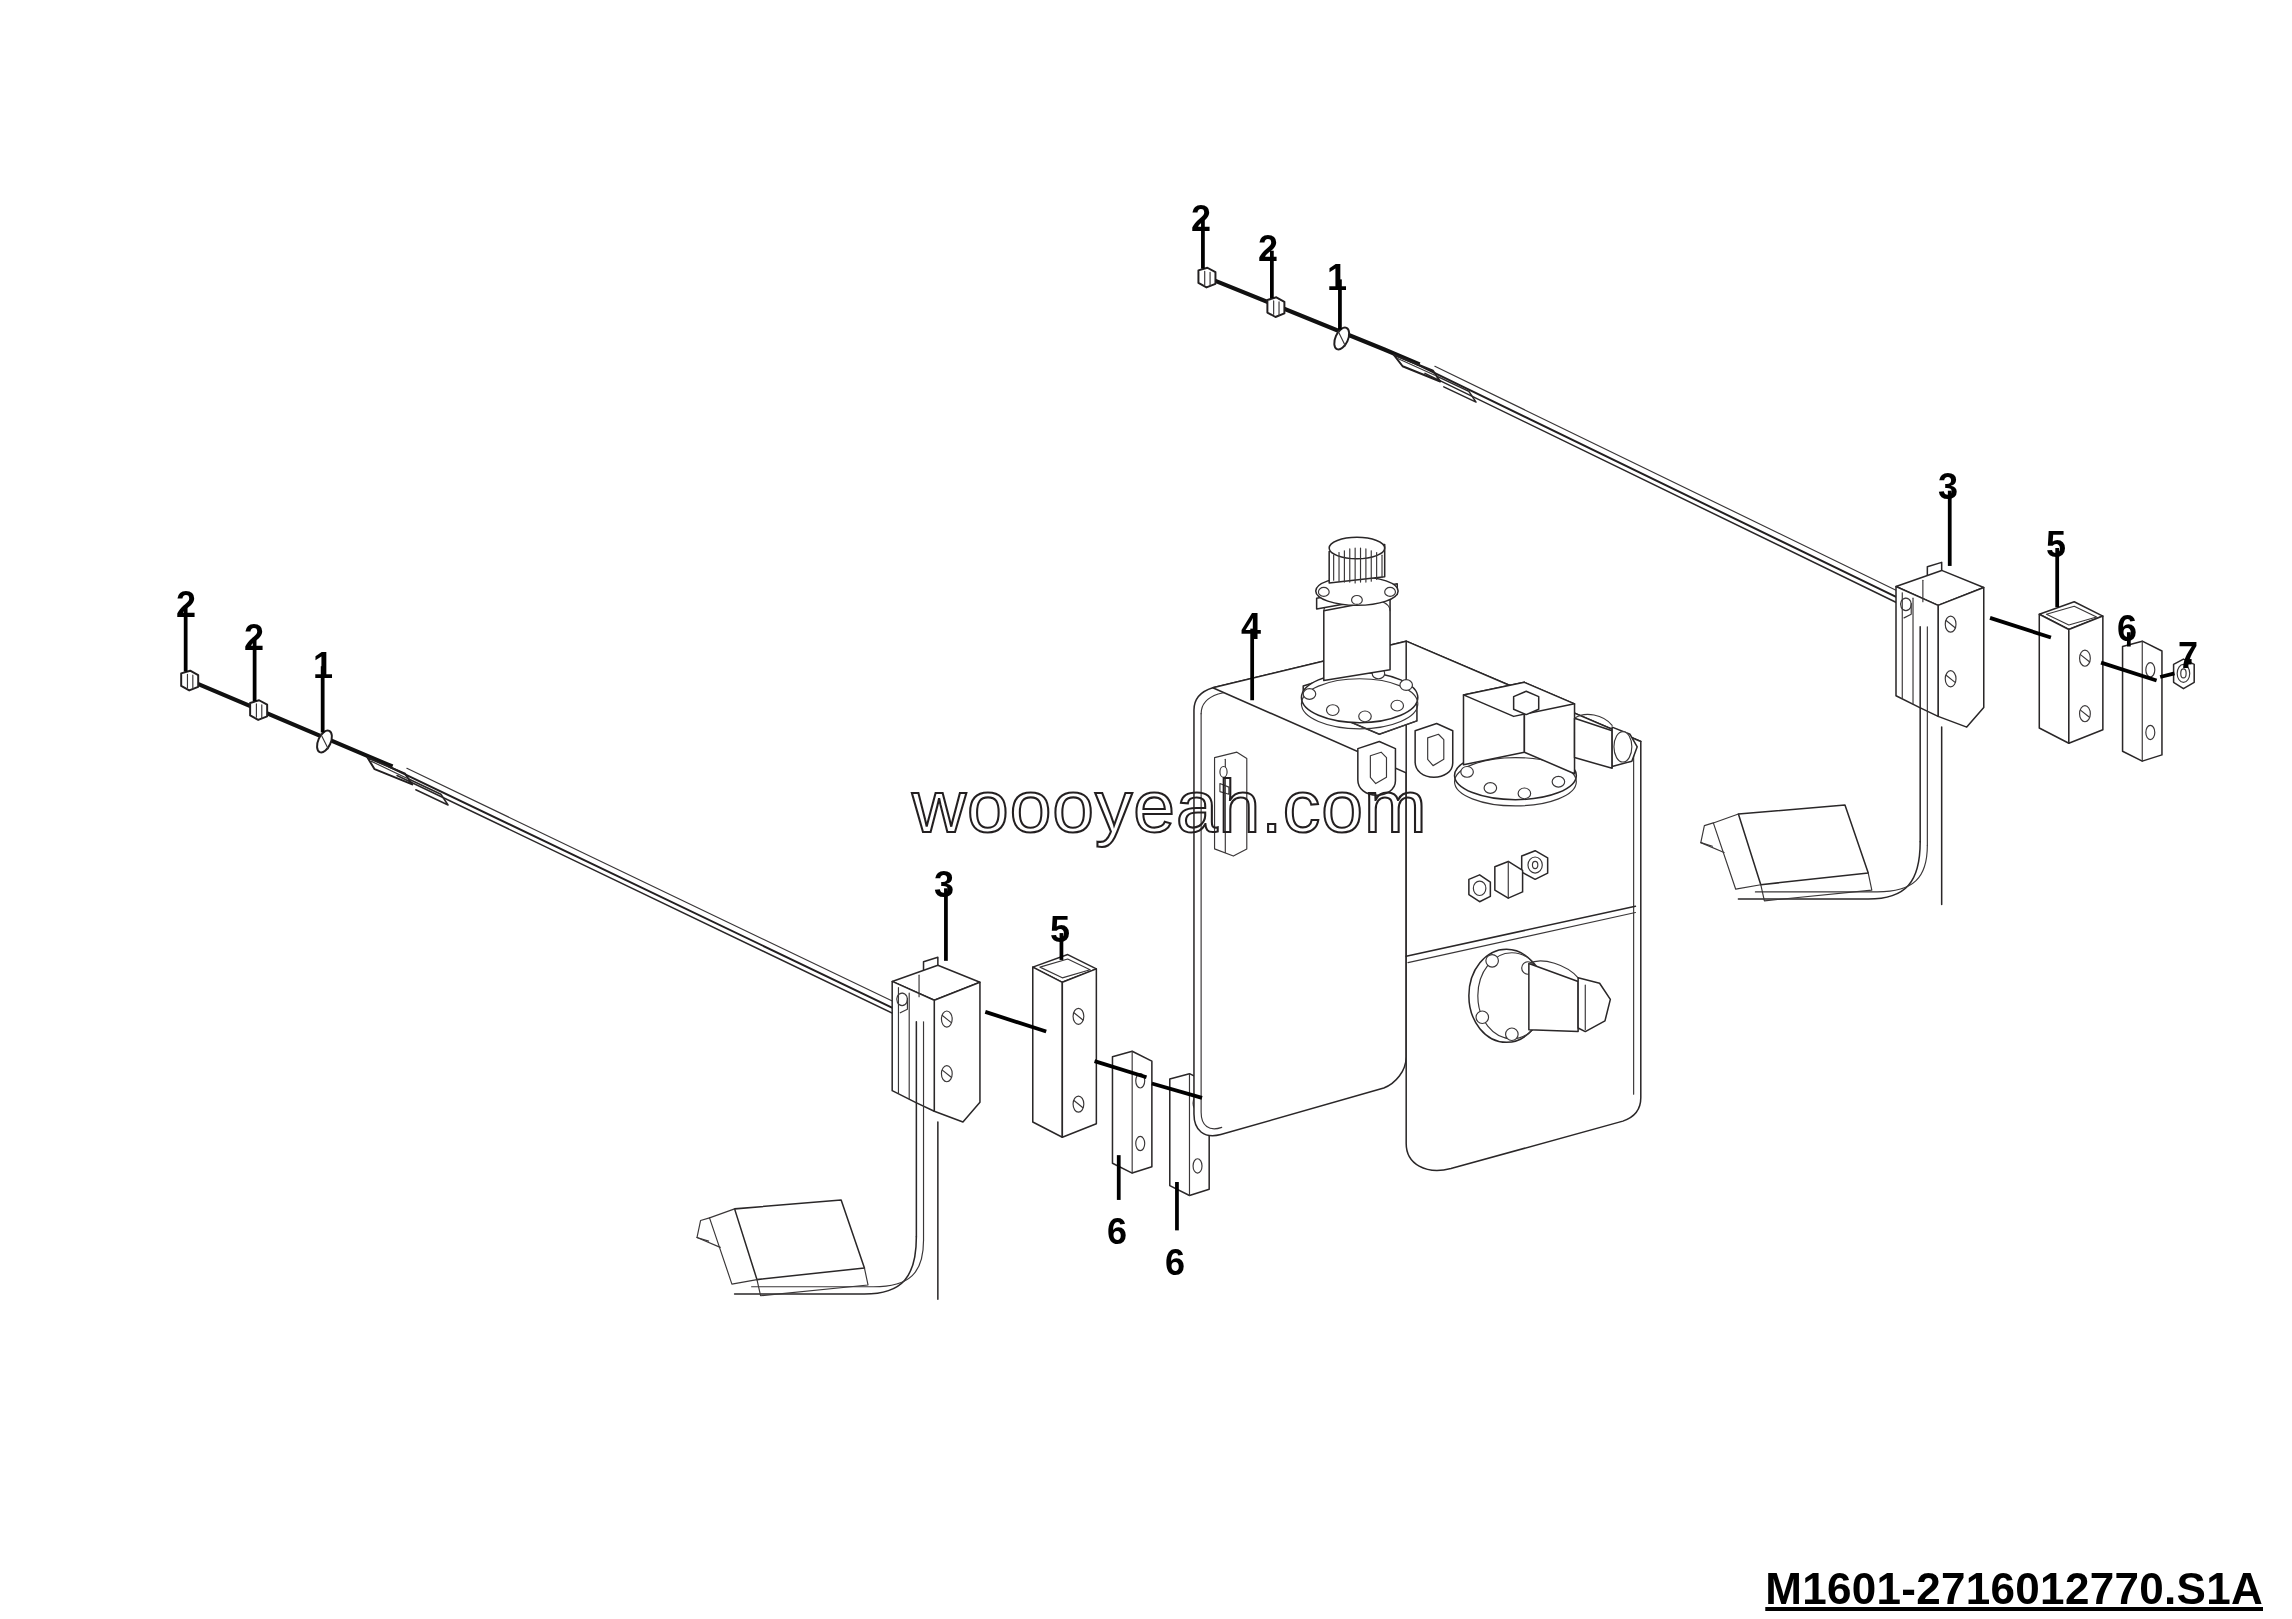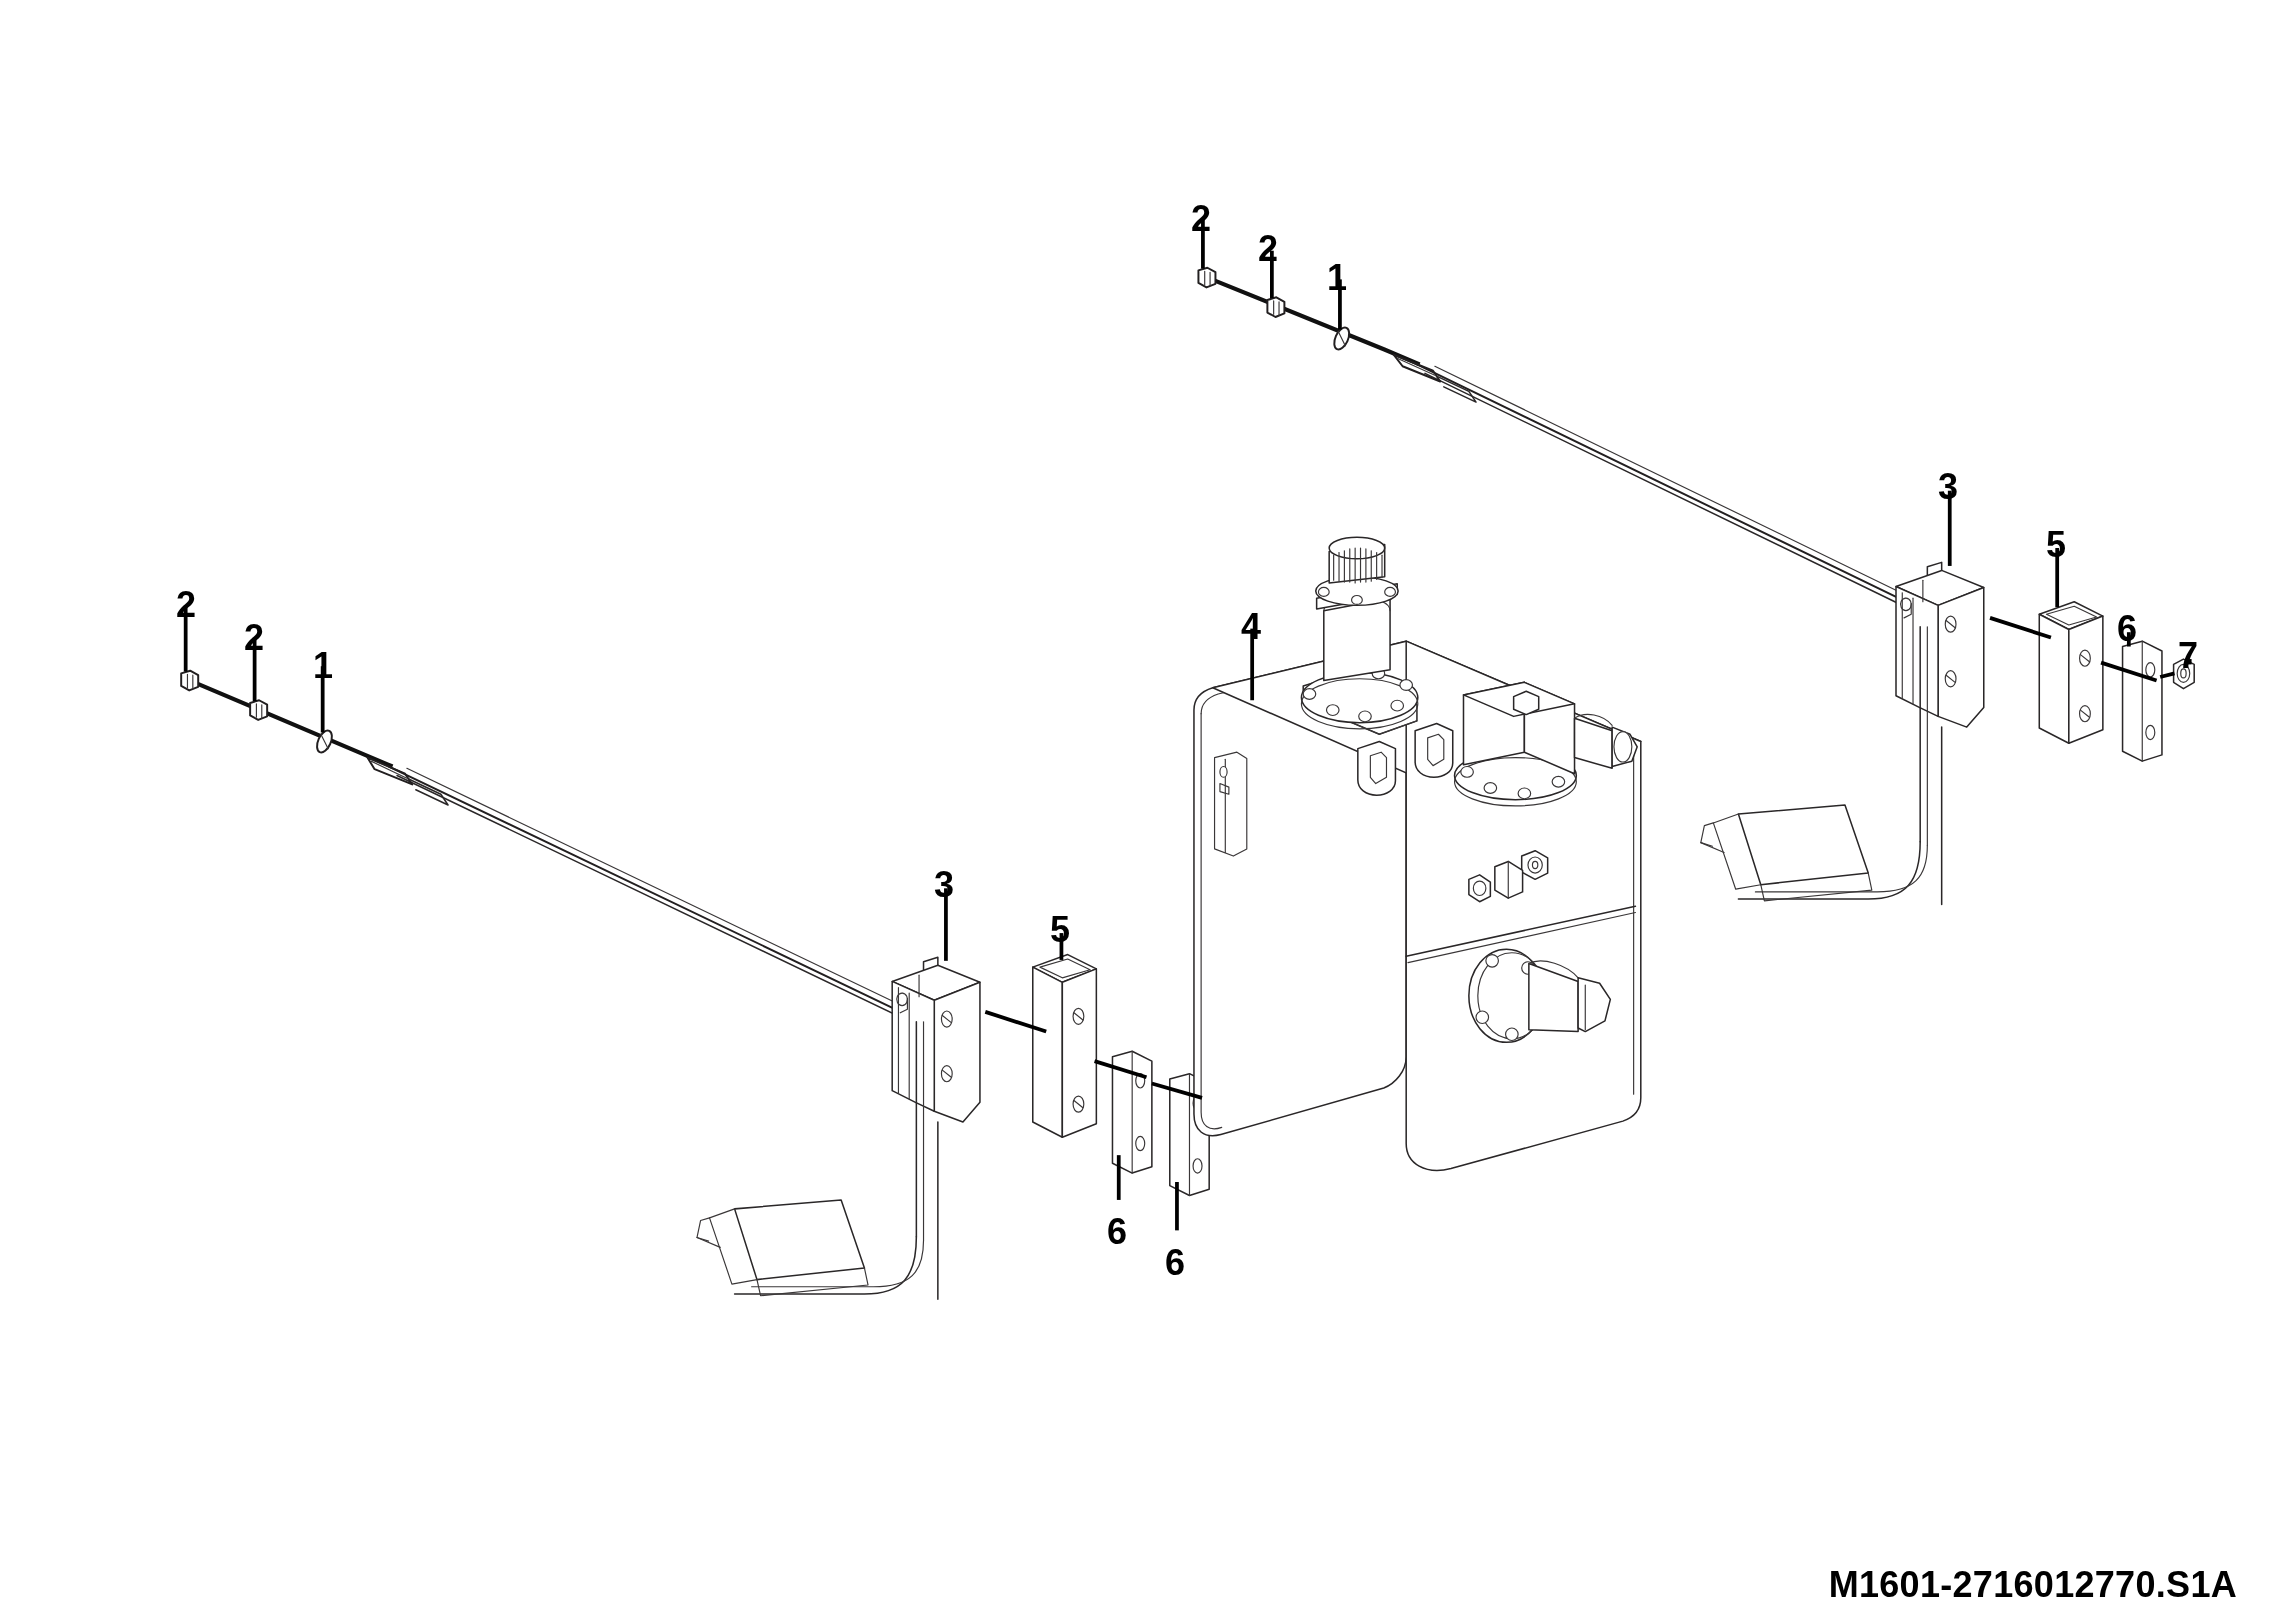--- a/index.html
+++ b/index.html
@@ -22,28 +22,29 @@
     font-family:"Liberation Sans", sans-serif;
     font-weight:bold;
     font-size:36px;
     color:#000000;
     line-height:1;
     white-space:nowrap;
     user-select:none;
   }
   #partcode{
     position:absolute;
-    right:56px;
+    right:30px;
     top:1564px;
     font-family:"Liberation Sans", sans-serif;
     font-weight:bold;
-    font-size:36px;
+    font-size:44px;
     letter-spacing:0.3px;
     color:#000000;
     white-space:nowrap;
+    text-decoration:underline;
   }
   #watermark{
     position:absolute;
     left:912px;
     top:763px;
     font-family:"Liberation Sans", sans-serif;
     font-size:75px;
     font-weight:400;
     letter-spacing:0.9px;
     color:transparent;
@@ -377,20 +378,21 @@
       <path class="leader" d="M1249 1290 L1249 1340"></path>
       <path class="leader" d="M1314 1320 L1314 1374"></path>
       <path class="leader" d="M1100 1130 L1168 1152"></path>
       <path class="leader" d="M1222 1185 L1280 1203"></path>
       <path class="leader" d="M1286 1210 L1342 1226"></path>
 
       <path class="leader" d="M1398 702 L1398 782"></path>
     </g>
   </svg>
 
+  <div id="watermark">woooyeah.com</div>
 
   <div class="callout" style="left:176px;top:587px;">2</div>
   <div class="callout" style="left:244px;top:620px;">2</div>
   <div class="callout" style="left:313px;top:648px;">1</div>
 
   <div class="callout" style="left:1191px;top:201px;">2</div>
   <div class="callout" style="left:1258px;top:231px;">2</div>
   <div class="callout" style="left:1327px;top:260px;">1</div>
 
   <div class="callout" style="left:1241px;top:609px;">4</div>

